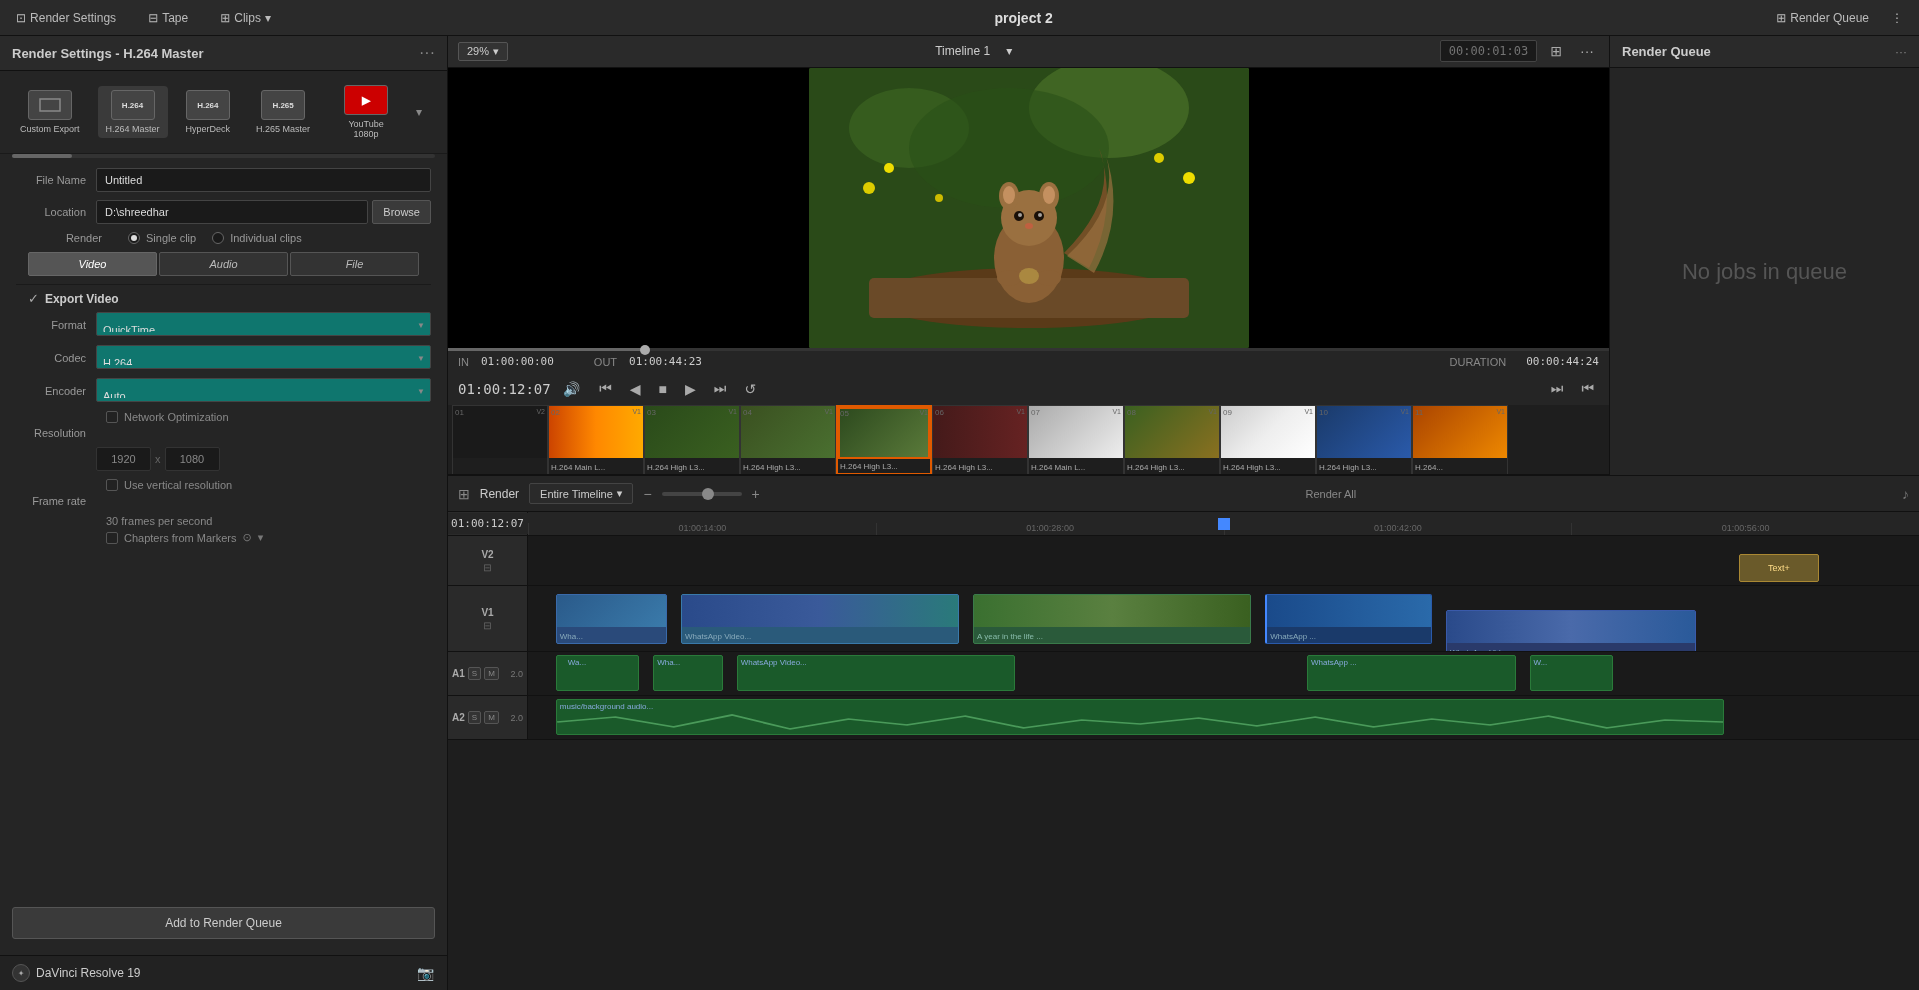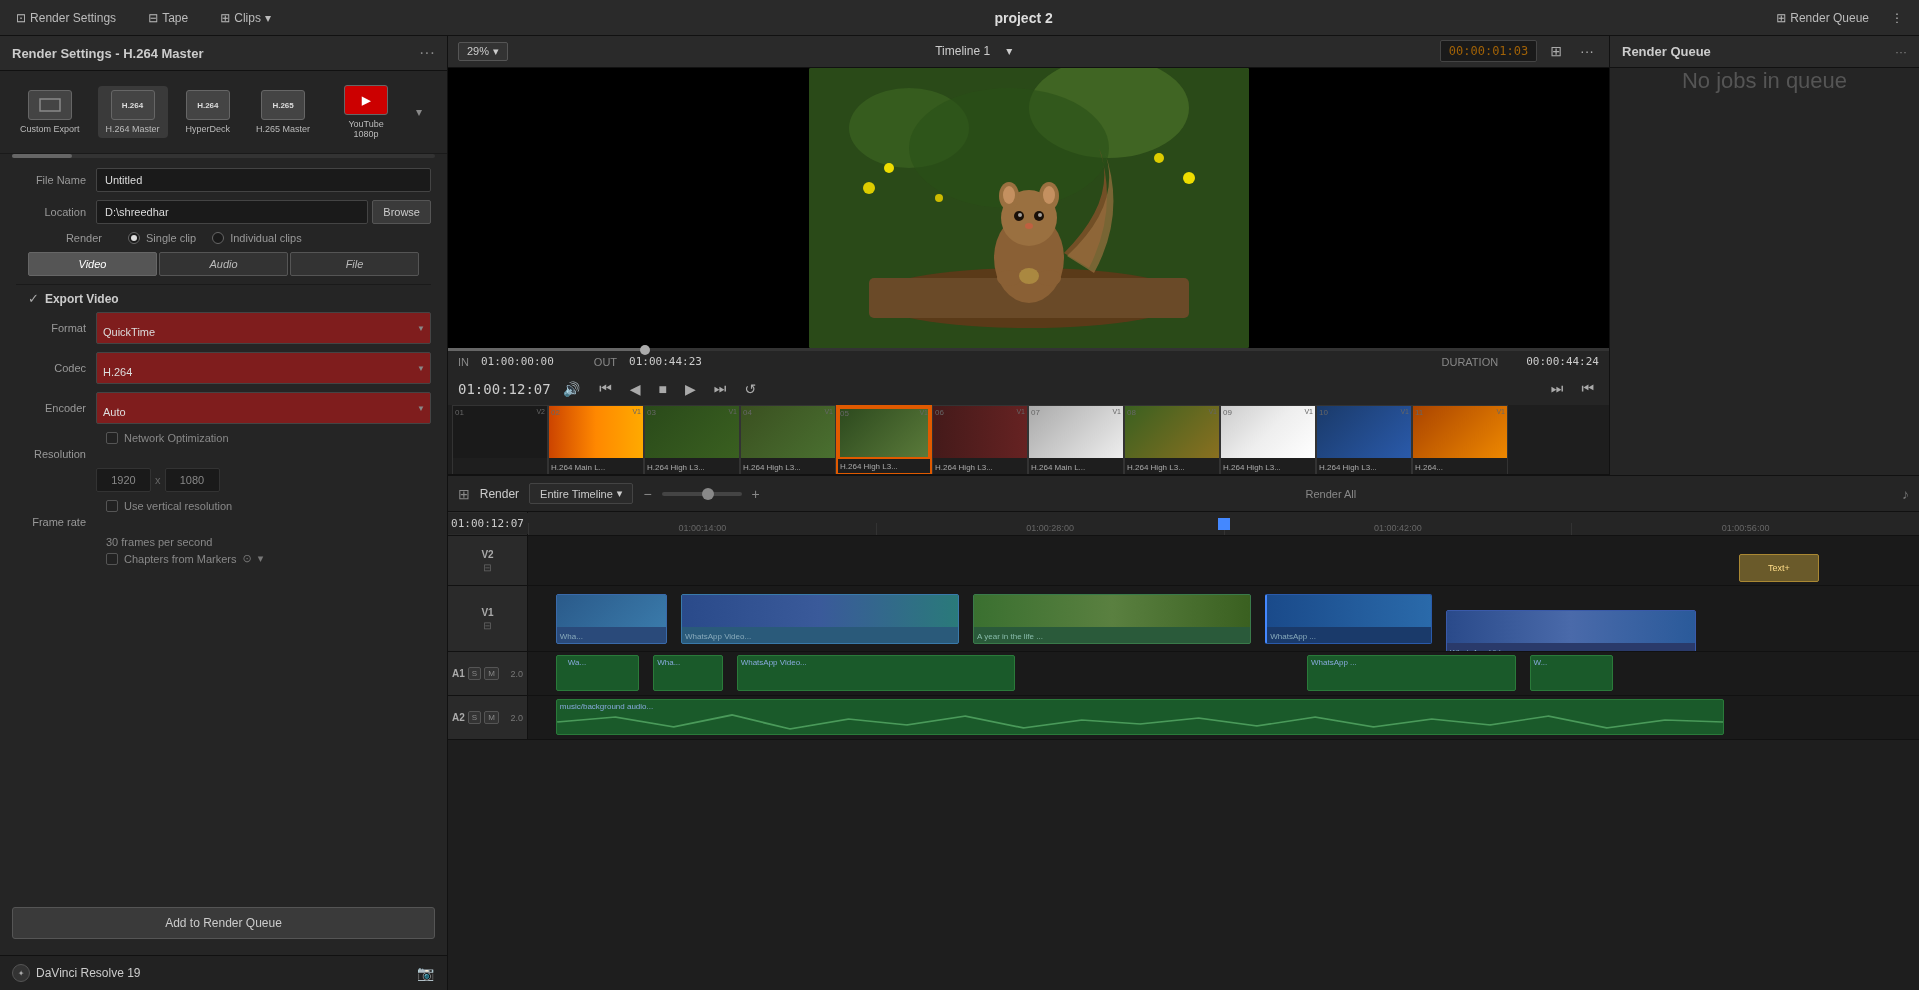--- a/index.html
+++ b/index.html
@@ -283,27 +283,27 @@
       position: absolute;
       right: 6px;
       top: 50%;
       transform: translateY(-50%);
       font-size: 8px;
       color: #888;
       pointer-events: none;
     }
     .select-wrapper select {
       width: 100%;
-      background: #7f1d1d;
+      background: #0f766e;
       border: 1px solid #444;
       color: #ddd;
       padding: 11px 20px 3px 6px;
       font-size: 11px;
       border-radius: 2px;
-      height: 32px;
+      height: 24px;
       appearance: none;
       cursor: pointer;
     }
 
     .res-inputs {
       display: flex;
       align-items: center;
       gap: 4px;
     }
     .res-input {
@@ -442,21 +442,21 @@
     .timeline-dropdown {
       display: flex;
       align-items: center;
       gap: 16px;
       cursor: pointer;
       color: #ccc;
     }
     .timecode-display {
       background: #1a1a1a;
       border: 1px solid #444;
-      color: #a16207;
+      color: #737373;
       padding: 3px 8px;
       font-size: 12px;
       font-family: monospace;
       border-radius: 2px;
       cursor: pointer;
     }
 
     .video-frame {
       flex: 1;
       background: #000;
@@ -809,20 +809,21 @@
       border-bottom: 1px solid #111;
     }
     .rq-title {
       font-size: 13px;
       color: #ccc;
       font-weight: bold;
     }
     .rq-body {
       flex: 1;
       display: flex;
+      align-items: center;
       justify-content: center;
     }
     .no-jobs-text {
       color: #555;
       font-size: 22px;
       text-align: center;
     }
 
     
     .progress-bar-container {
@@ -1103,21 +1104,21 @@
           <div class="progress-playhead"></div>
         </div>
 
         <div class="in-out-bar">
           <span class="in-label">IN</span>
           <span class="in-timecode">01:00:00:00</span>
           <span style="margin:0 8px;"></span>
           <span class="out-label">OUT</span>
           <span class="out-timecode">01:00:44:23</span>
           <span class="duration-label">DURATION</span>
-          <span class="in-timecode" style="margin-left:16px;">00:00:44:24</span>
+          <span class="in-timecode" style="margin-left:8px;">00:00:44:24</span>
         </div>
 
         <div class="playback-controls">
           <span class="timecode-main">01:00:12:07</span>
           <button class="ctrl-btn">🔊</button>
           <button class="ctrl-btn">⏮</button>
           <button class="ctrl-btn">◀</button>
           <button class="ctrl-btn">■</button>
           <button class="ctrl-btn">▶</button>
           <button class="ctrl-btn">⏭</button>

